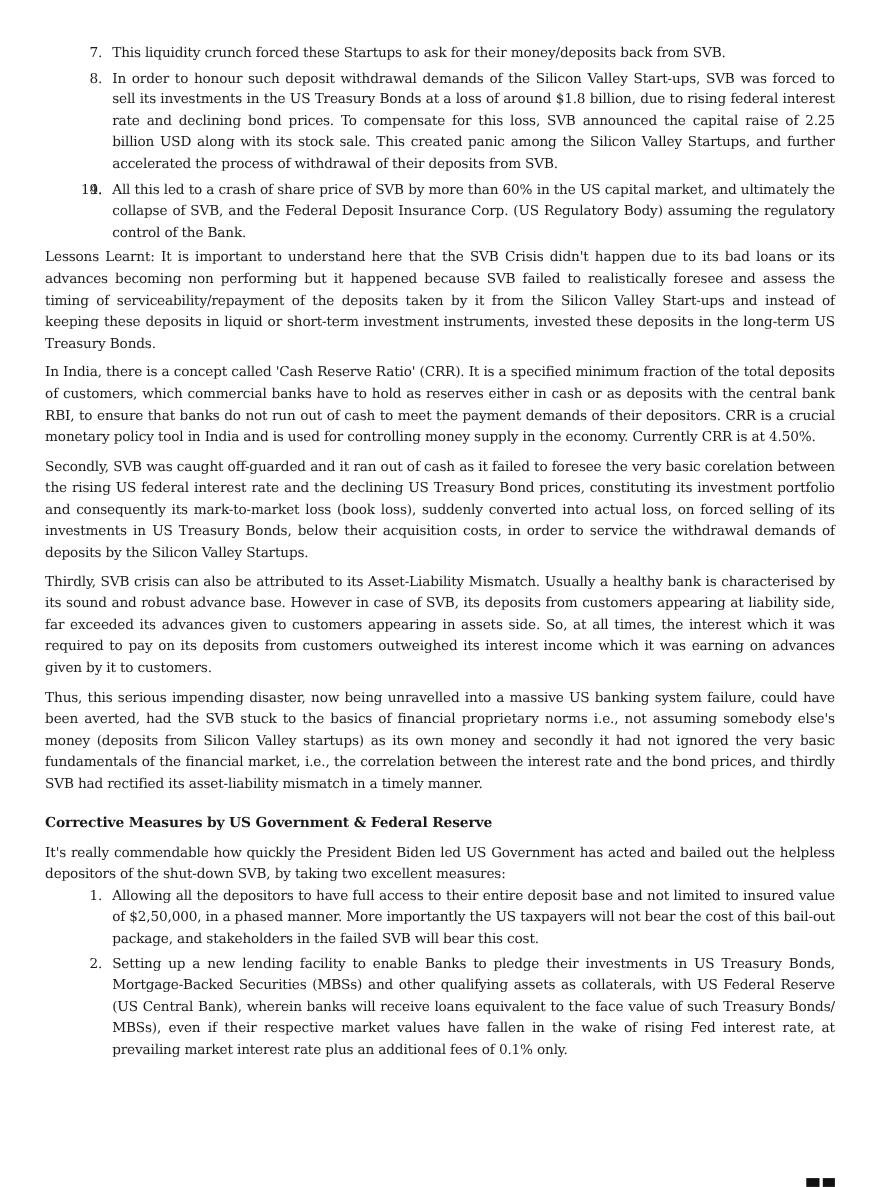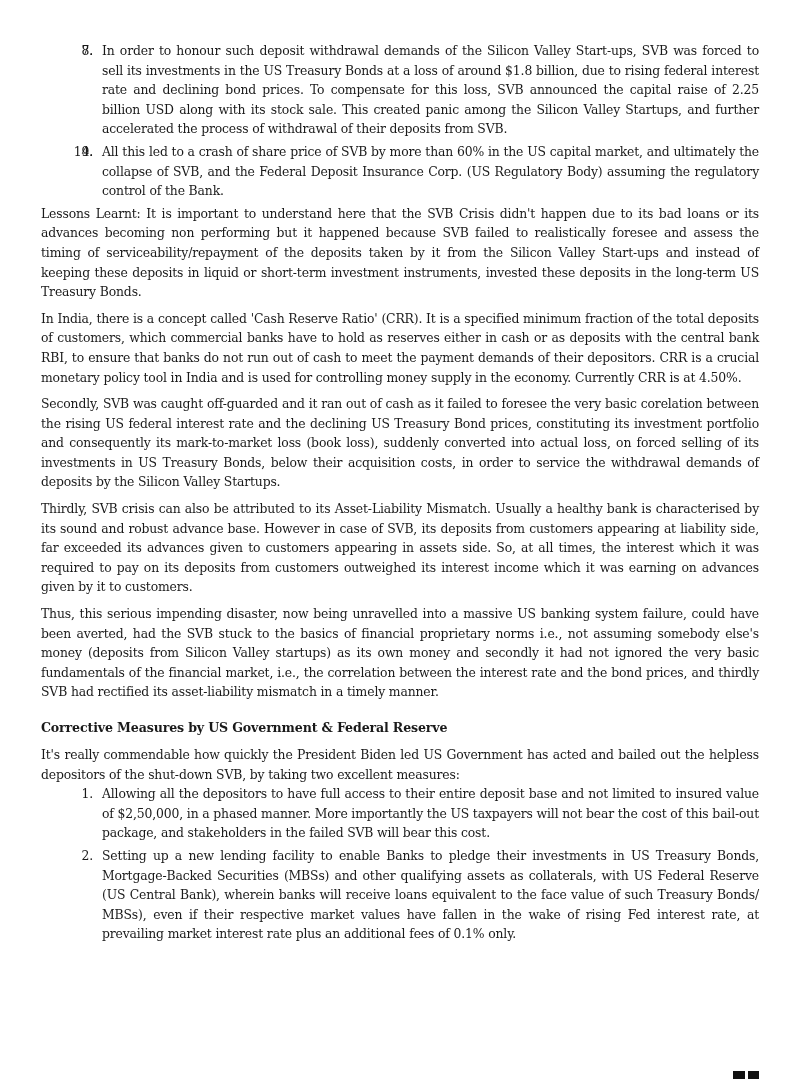--- a/index.html
+++ b/index.html
@@ -27,21 +27,21 @@
     position: absolute; left: 733px; top: 1071px; width: 26px; height: 8px;
     display: flex; gap: 3px;
   }
   .page-num-mark span { flex: 1; background: #111; }
 </style>
 </head>
 <body>
 
 <div class="page">
   <ol class="list">
-    <li><span class="num">7.</span></li>
+    <li><span class="num">7.</span><span>This liquidity crunch forced these Startups to ask for their money/deposits back from SVB.</span></li>
     <li><span class="num">8.</span><span>In order to honour such deposit withdrawal demands of the Silicon Valley Start-ups, SVB was forced to sell its investments in the US Treasury Bonds at a loss of around $1.8 billion, due to rising federal interest rate and declining bond prices. To compensate for this loss, SVB announced the capital raise of 2.25 billion USD along with its stock sale. This created panic among the Silicon Valley Startups, and further accelerated the process of withdrawal of their deposits from SVB.</span></li>
     <li><span class="num">9.</span></li>
     <li><span class="num">14.</span><span>All this led to a crash of share price of SVB by more than 60% in the US capital market, and ultimately the collapse of SVB, and the Federal Deposit Insurance Corp. (US Regulatory Body) assuming the regulatory control of the Bank.</span></li>
   </ol>
 
   <p><span class="lead">Lessons Learnt:</span><span> It is important to understand here that the SVB Crisis didn't happen due to its bad loans or its advances becoming non performing but it happened because SVB failed to realistically foresee and assess the timing of serviceability/repayment of the deposits taken by it from the Silicon Valley Start-ups and instead of keeping these deposits in liquid or short-term investment instruments, invested these deposits in the long-term US Treasury Bonds.</span></p>
 
   <p class="para">In India, there is a concept called 'Cash Reserve Ratio' (CRR). It is a specified minimum fraction of the total deposits of customers, which commercial banks have to hold as reserves either in cash or as deposits with the central bank RBI, to ensure that banks do not run out of cash to meet the payment demands of their depositors. CRR is a crucial monetary policy tool in India and is used for controlling money supply in the economy. Currently CRR is at 4.50%.</p>
   <p class="para">Secondly, SVB was caught off-guarded and it ran out of cash as it failed to foresee the very basic corelation between the rising US federal interest rate and the declining US Treasury Bond prices, constituting its investment portfolio and consequently its mark-to-market loss (book loss), suddenly converted into actual loss, on forced selling of its investments in US Treasury Bonds, below their acquisition costs, in order to service the withdrawal demands of deposits by the Silicon Valley Startups.</p>
   <p class="para">Thirdly, SVB crisis can also be attributed to its Asset-Liability Mismatch. Usually a healthy bank is characterised by its sound and robust advance base. However in case of SVB, its deposits from customers appearing at liability side, far exceeded its advances given to customers appearing in assets side. So, at all times, the interest which it was required to pay on its deposits from customers outweighed its interest income which it was earning on advances given by it to customers.</p>

